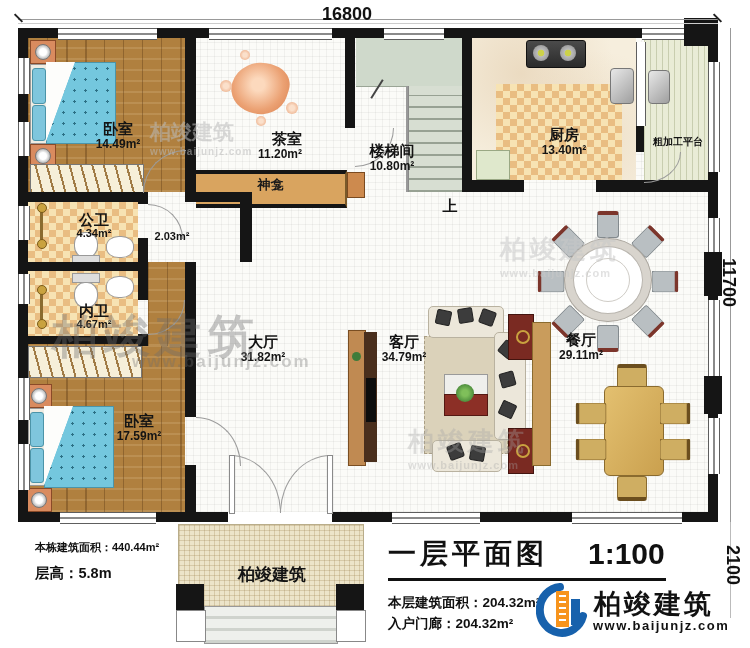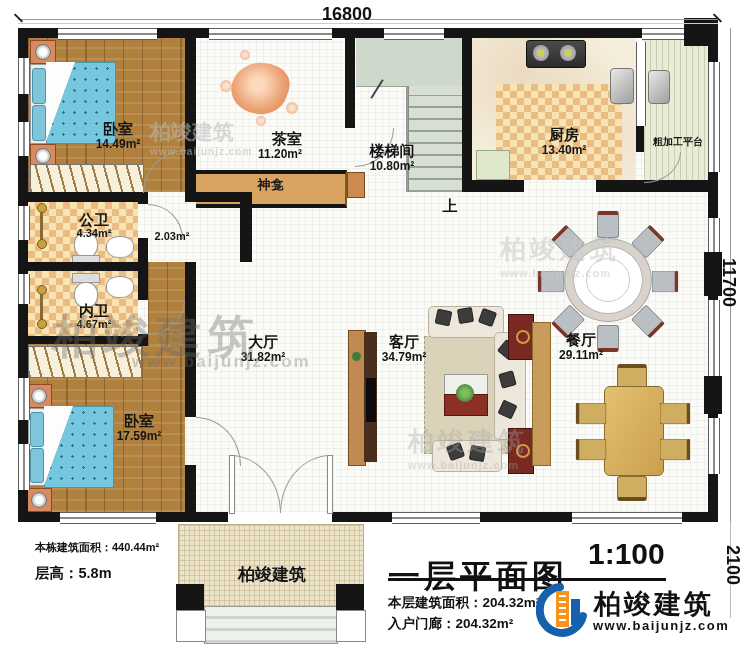--- a/index.html
+++ b/index.html
@@ -319,21 +319,21 @@
 <div class="abs" style="left:712px;top:17px;width:11px;height:2px;background:#222;transform:rotate(45deg);"></div>
 <div class="dimtxt" style="left:322px;top:4px;">16800</div>
 <div class="abs" style="left:730px;top:28px;width:1px;height:494px;background:#999;"></div>
 <div class="dimtxt vert" style="left:718px;top:258px;">11700</div>
 <div class="abs" style="left:730px;top:522px;width:1px;height:96px;background:#bbb;"></div>
 <div class="dimtxt vert" style="left:722px;top:545px;">2100</div>
 
 <div class="abs" style="left:35px;top:540px;font-size:11px;font-weight:700;">本栋建筑面积：440.44m²</div>
 <div class="abs" style="left:35px;top:564px;font-size:14.5px;font-weight:700;">层高：5.8m</div>
 
-<div class="abs" style="left:388px;top:555px;font-size:32px;font-weight:700;letter-spacing:4px;">一层平面图</div>
+<div class="abs" style="left:388px;top:535px;font-size:28px;font-weight:700;letter-spacing:4px;">一层平面图</div>
 <div class="abs" style="left:588px;top:537px;font-size:30px;font-weight:600;">1:100</div>
 <div class="abs" style="left:388px;top:578px;width:278px;height:3px;background:#111;"></div>
 <div class="abs" style="left:388px;top:594px;font-size:13.5px;font-weight:700;">本层建筑面积：204.32m²</div>
 <div class="abs" style="left:388px;top:615px;font-size:13.5px;font-weight:700;">入户门廊：204.32m²</div>
 
 <div class="abs" style="left:536px;top:583px;width:52px;height:56px;">
   <svg width="52" height="56" viewBox="0 0 52 56">
     <path d="M24 4 A 22 23 0 1 0 47 33" fill="none" stroke="#1761ac" stroke-width="8" stroke-linecap="round"></path>
     <rect x="20" y="8" width="13" height="36" fill="#f7941d"></rect>
     <rect x="35" y="16" width="9" height="26" fill="#1761ac"></rect>

